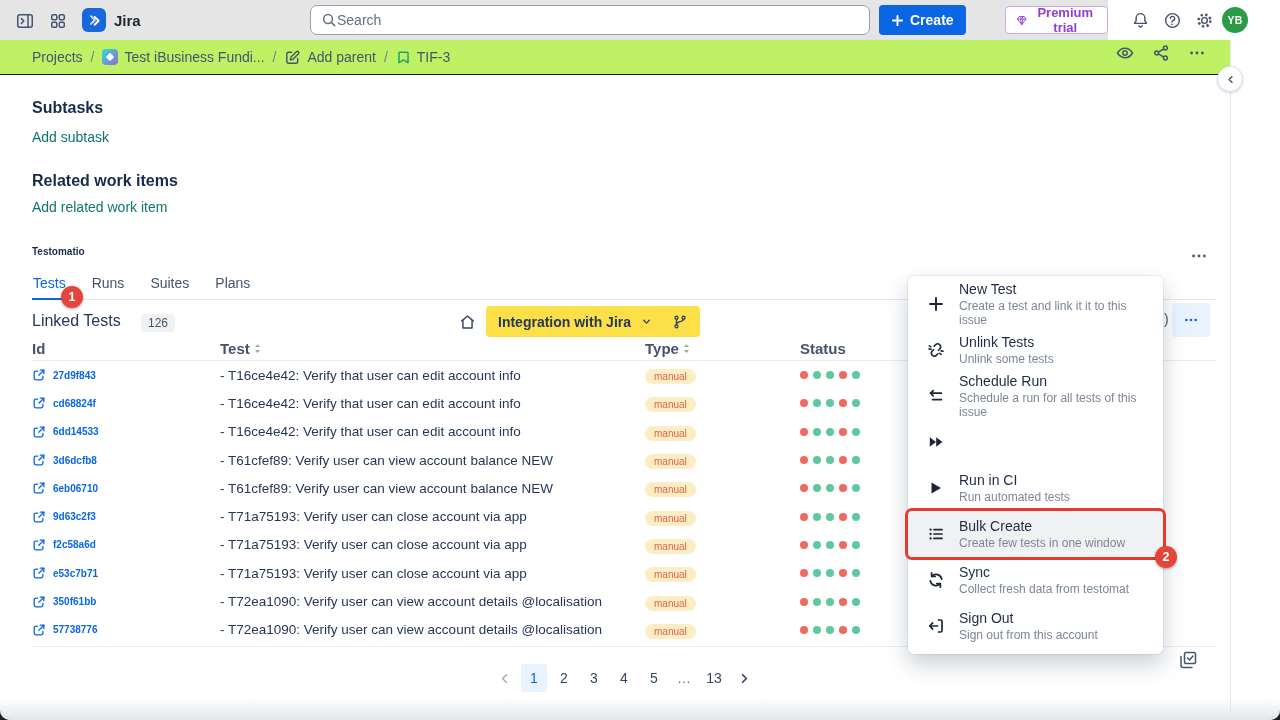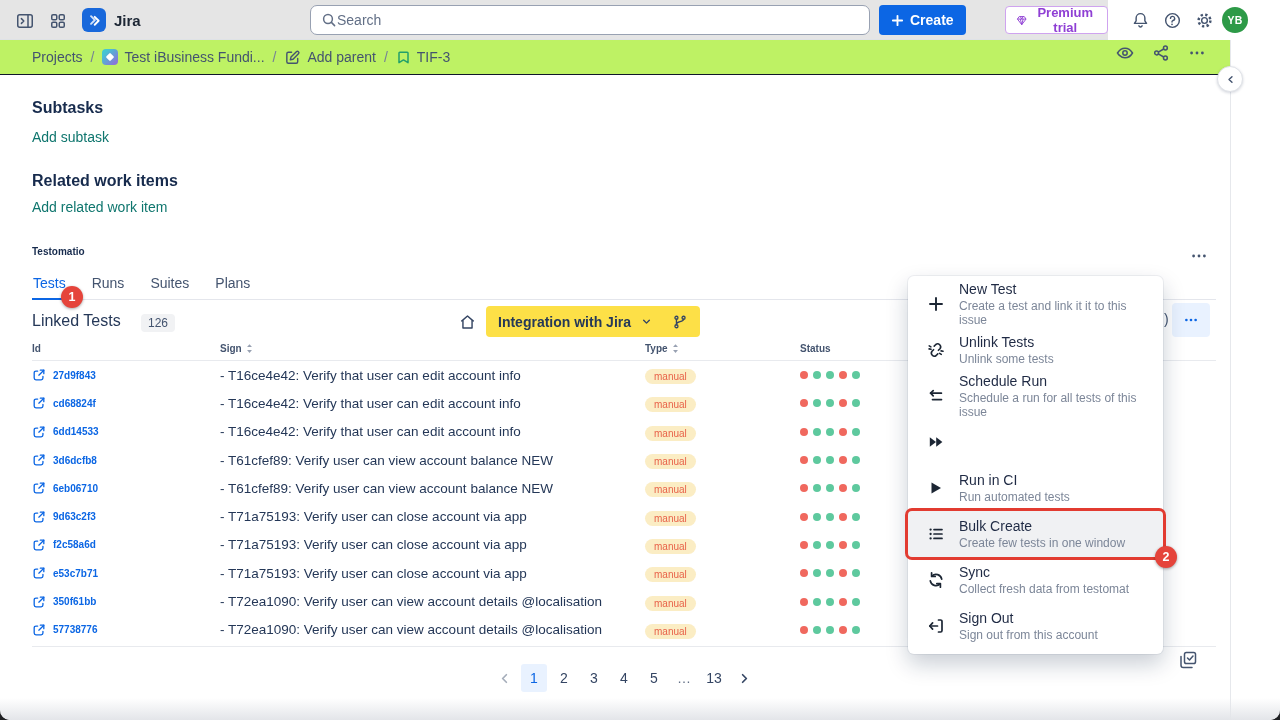--- a/index.html
+++ b/index.html
@@ -80,21 +80,21 @@
   .filter-pill .branch { color:#344563; margin-left:10px; display:flex; }
   .obscured { position:absolute; left:1164px; top:311px; font-size:14px; color:#44546f; }
   .more-btn { position:absolute; left:1172px; top:303px; width:38px; height:34px; background:#e9f2ff;
               border:none; border-radius:4px; color:#0c66e4; display:flex; align-items:center;
               justify-content:center; cursor:pointer; }
   .section-more { position:absolute; left:1186px; top:243px; width:26px; height:26px; color:#44546f; }
 
   
   .tgrid { display:grid; grid-template-columns:188px 425px 150px 1fr; align-items:center; }
   .thead { position:absolute; left:32px; top:338px; width:1184px; height:20px;
-           font-size:10px; font-weight:600; color:#44546f; }
+           font-size:15px; font-weight:600; color:#44546f; }
   .th { display:flex; align-items:center; gap:4px; }
   .th-status { padding-left:5px; }
   .head-line { position:absolute; left:32px; top:360px; width:1184px; height:1px; background:#e8eaee; }
   .tbody { position:absolute; left:32px; top:361px; width:1184px; }
   .tr { height:28.3px; }
   .td-id a { display:flex; align-items:center; gap:7px; color:#0b66e4; font-size:10px;
              font-weight:700; text-decoration:none; cursor:pointer; }
   .td-title { font-size:13.5px; color:#243757; }
   .type-badge { display:inline-block; font-size:10px; color:#e8634a; background:#fbedc4;
                 padding:2px 9px; border-radius:10px; }
@@ -313,21 +313,21 @@
         <circle cx="9" cy="9" r="1.5"></circle>
         <circle cx="14.2" cy="9" r="1.5"></circle>
       </svg>
   </button>
 
   <div class="thead tgrid">
       <div class="th">
         <span>Id</span>
       </div>
       <div class="th">
-        <span>Sign</span>
+        <span>Test</span>
         <svg width="7" height="11" viewBox="0 0 8 12">
           <path d="M4 1 6.8 4.4H1.2z" fill="#98a1b2"></path>
           <path d="M4 11 1.2 7.6h5.6z" fill="#98a1b2"></path>
         </svg>
       </div>
       <div class="th">
         <span>Type</span>
         <svg width="7" height="11" viewBox="0 0 8 12">
           <path d="M4 1 6.8 4.4H1.2z" fill="#98a1b2"></path>
           <path d="M4 11 1.2 7.6h5.6z" fill="#98a1b2"></path>

